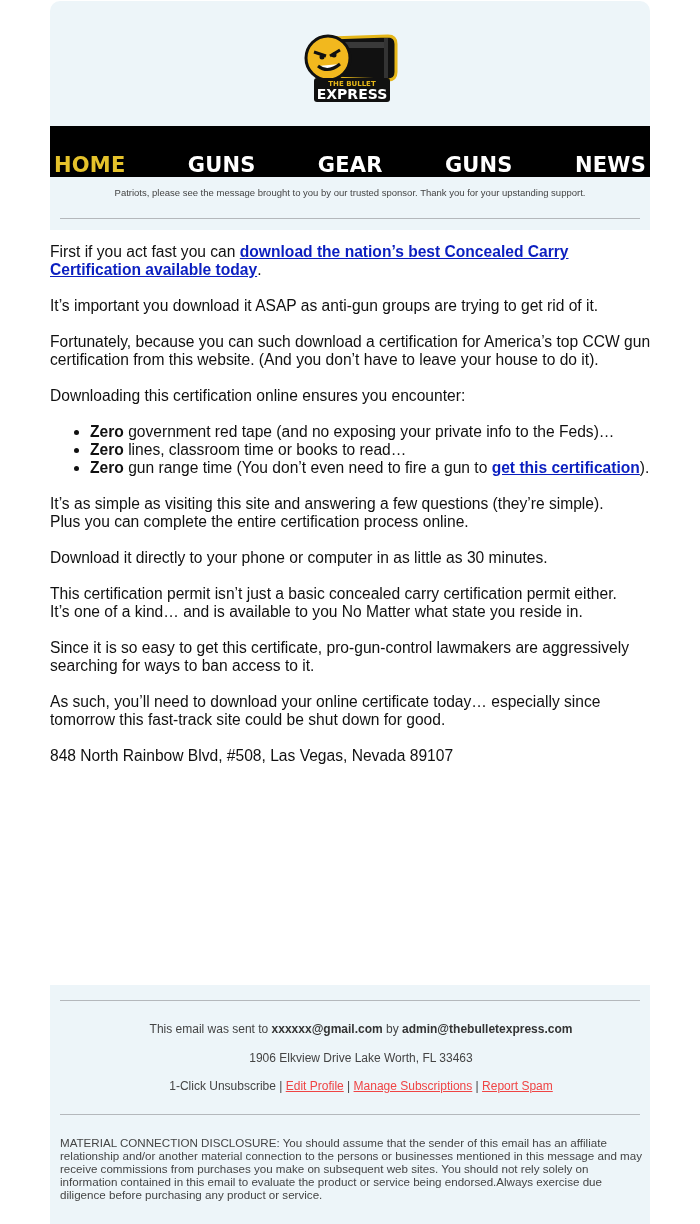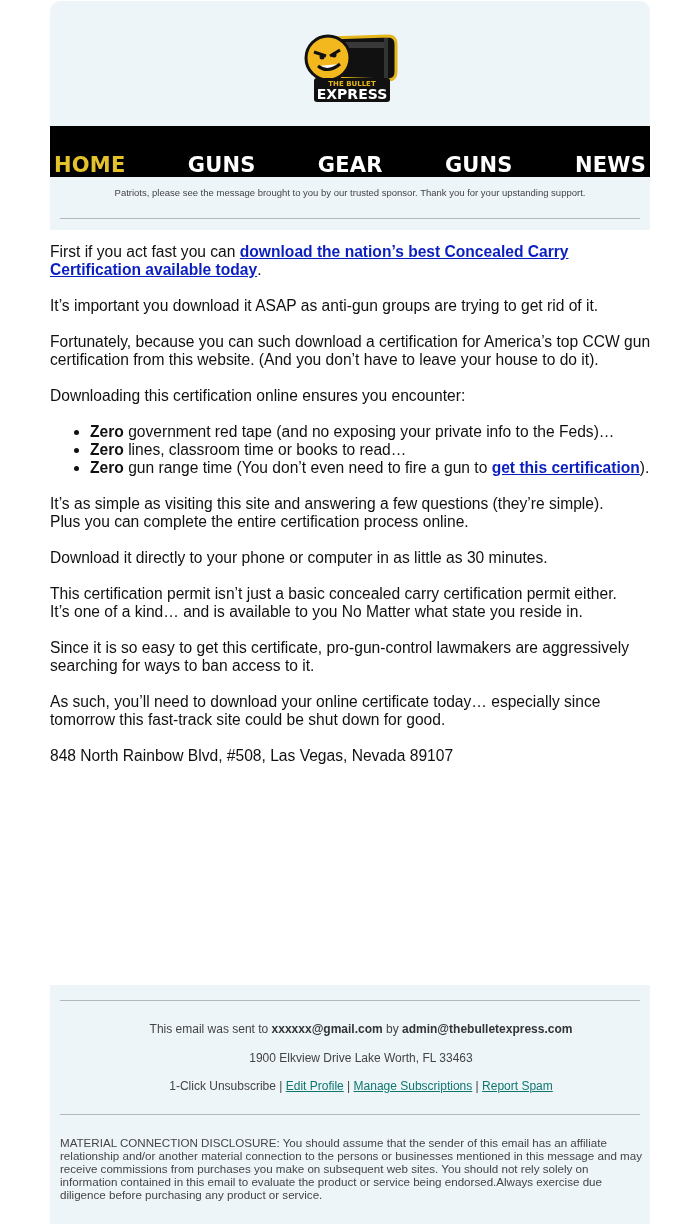--- a/index.html
+++ b/index.html
@@ -39,21 +39,21 @@
   .content li { margin: 0; }
   .footer-panel {
     position: absolute; left: 50px; top: 985px; width: 600px; height: 239px;
     background: #edf5f9;
   }
   .hr-f1 { position: absolute; left: 60px; top: 1000px; width: 580px; height: 1px; background: #b4b8bc; }
   .f-line {
     position: absolute; left: 50px; width: 600px; text-align: center; font-size: 12px; color: #444; margin-left: 11px;
   }
   .f-line b { color: #333; }
-  .f-line a { color: #0f766e; text-decoration: underline; }
+  .f-line a { color: #ef4444; text-decoration: underline; }
   .hr-f2 { position: absolute; left: 60px; top: 1114px; width: 580px; height: 1px; background: #b4b8bc; }
   .disclosure {
     position: absolute; left: 60px; top: 1136px; width: 585px;
     font-size: 11.6px; line-height: 13px; color: #444;
   }
 </style>
 </head>
 <body>
 
 <div class="wrap">
@@ -107,21 +107,21 @@
     <p>As such, you’ll need to download your online certificate today… especially since tomorrow this fast-track site could be shut down for good.</p>
     <p>848 North Rainbow Blvd, #508, Las Vegas, Nevada 89107</p>
   </div>
 
   <div class="footer-panel"></div>
   <div class="hr-f1"></div>
 
   <div class="f-line" style="top:1022px;">
     <span>This email was sent to </span><b>xxxxxx@gmail.com</b><span> by </span><b>admin@thebulletexpress.com</b>
   </div>
-  <div class="f-line" style="top:1051px;">1900 Elkview Drive Lake Worth, FL 33463</div>
+  <div class="f-line" style="top:1051px;">1906 Elkview Drive Lake Worth, FL 33463</div>
   <div class="f-line" style="top:1079px;">
     <span>1-Click Unsubscribe</span><span> | </span><a>Edit Profile</a><span> | </span><a>Manage Subscriptions</a><span> | </span><a>Report Spam</a>
   </div>
 
   <div class="hr-f2"></div>
   <div class="disclosure">MATERIAL CONNECTION DISCLOSURE: You should assume that the sender of this email has an affiliate relationship and/or another material connection to the persons or businesses mentioned in this message and may receive commissions from purchases you make on subsequent web sites. You should not rely solely on information contained in this email to evaluate the product or service being endorsed.Always exercise due diligence before purchasing any product or service.</div>
 
 </div>
 
 </body></html>

